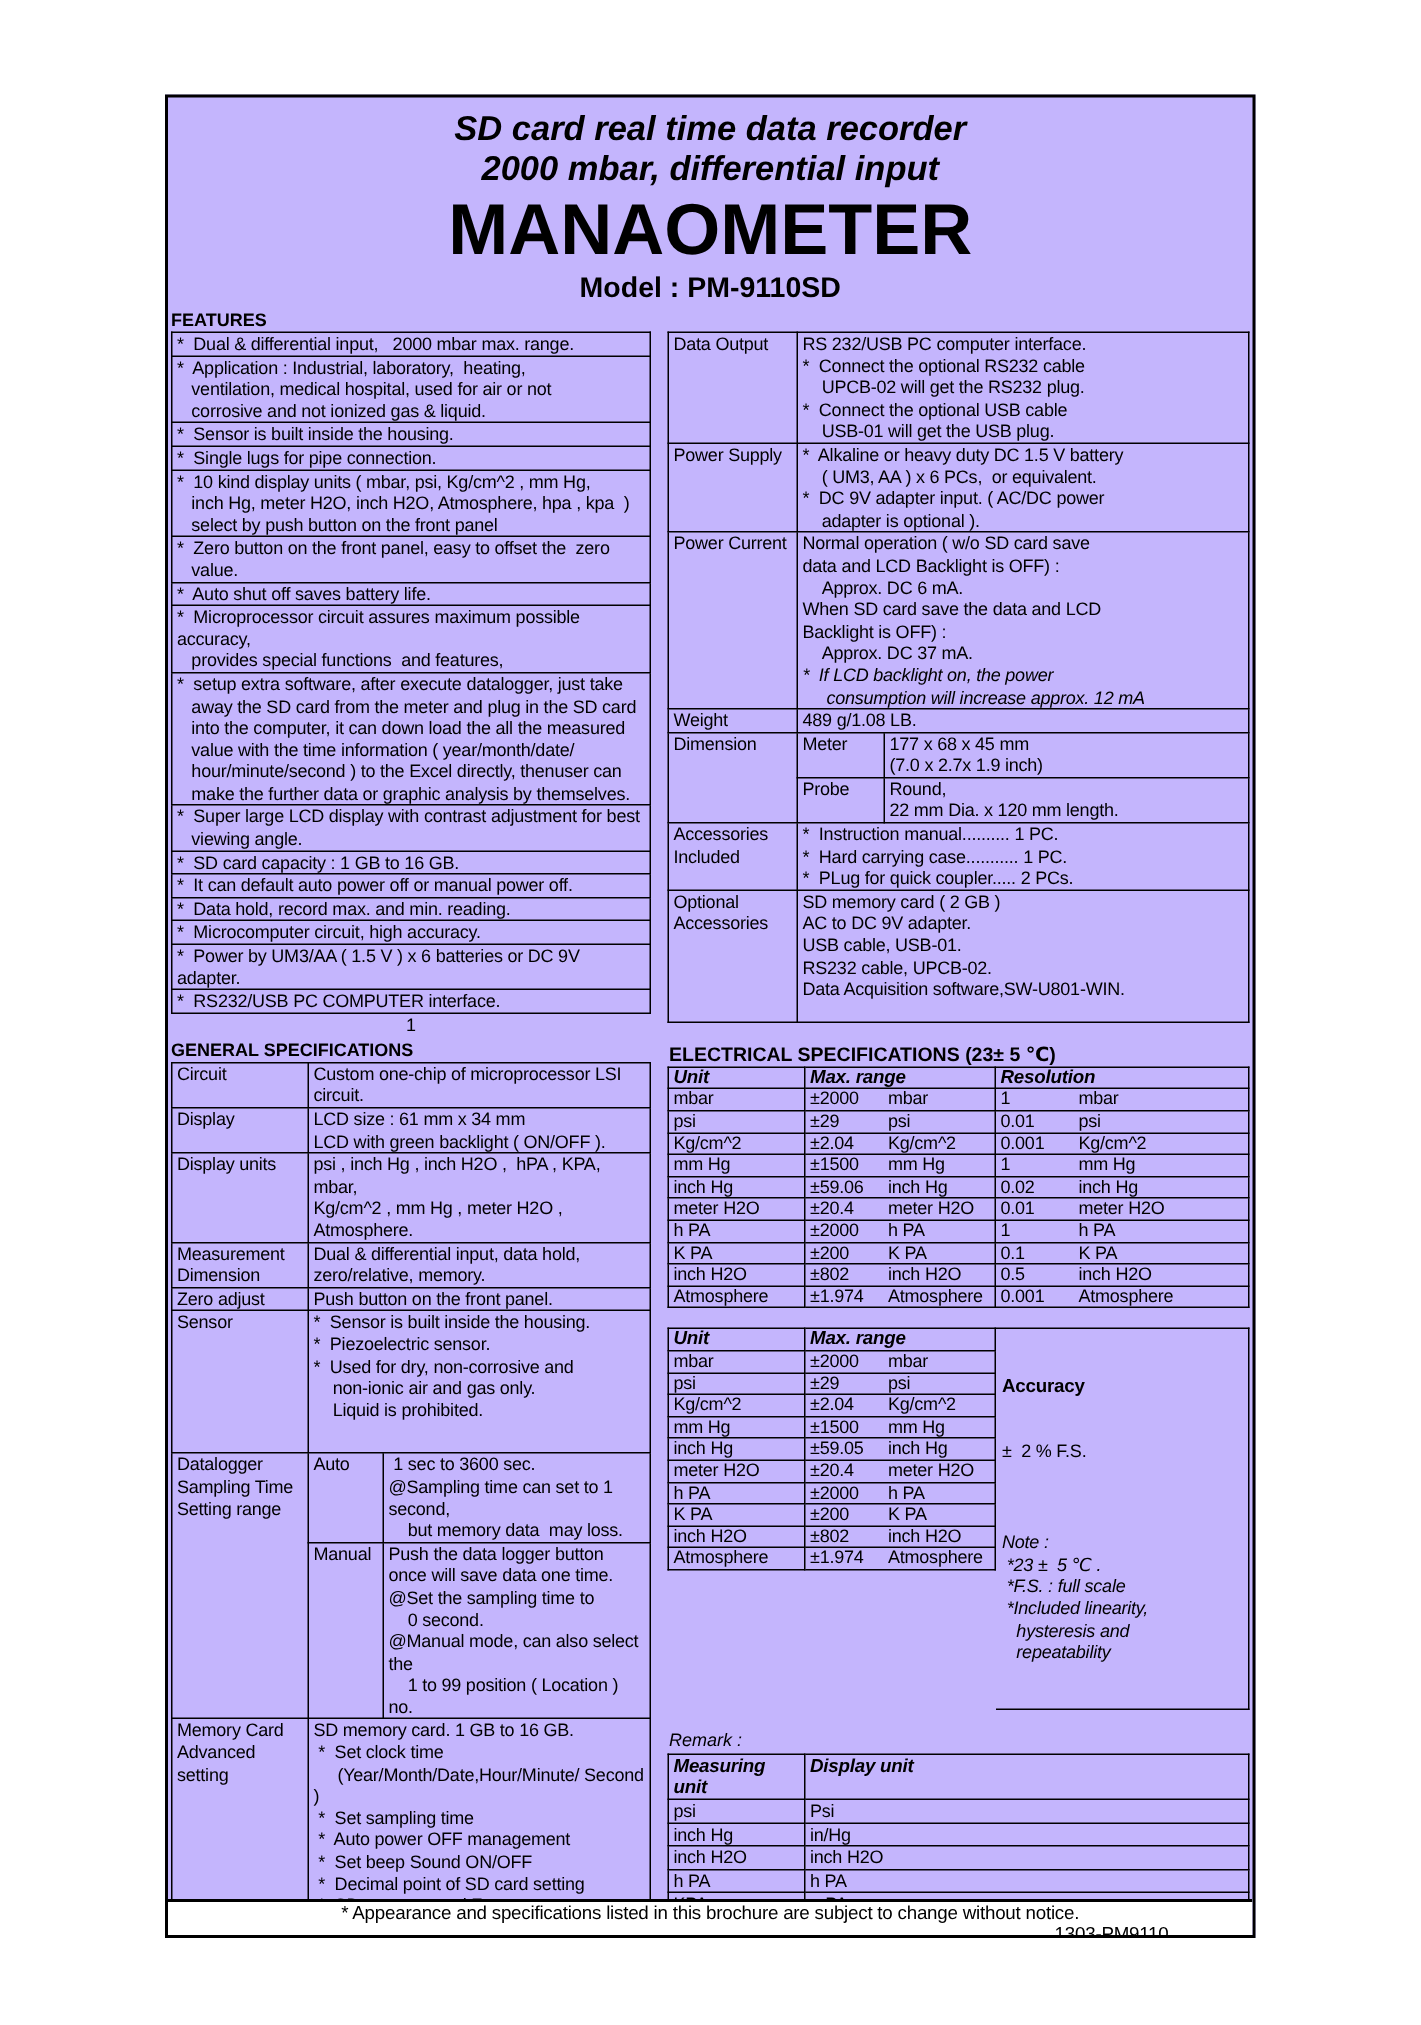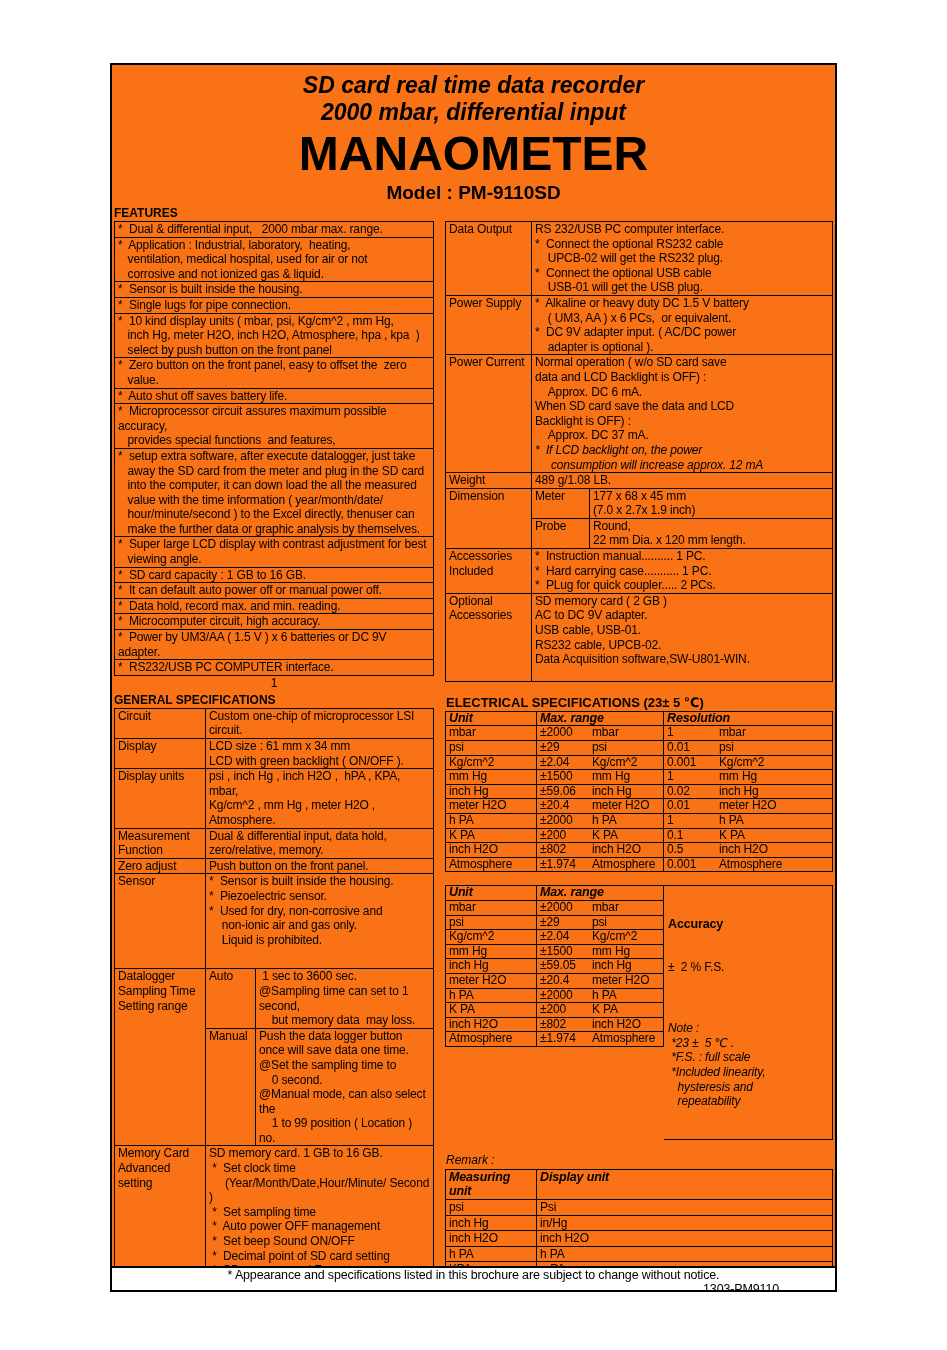--- a/index.html
+++ b/index.html
@@ -1,20 +1,20 @@
 <!DOCTYPE html>
 <html><head>
 <meta charset="utf-8">
 <style>
   * { box-sizing: border-box; }
   body { margin:0; background:#fff; width:947px; height:1350px; }
   .page { position:relative; width:947px; height:1350px; background:#fff;
           font-family:"Liberation Sans","DejaVu Sans",sans-serif; color:#000; }
   .doc-box { position:absolute; left:110px; top:63px; width:727px; height:1229px;
-             border:2px solid #000; overflow:hidden; background:#f97316; }
+             border:2px solid #000; overflow:hidden; background:#c4b5fd; }
   .doc-header { text-align:center; padding-top:7px; }
   .doc-sub { font-size:23px; font-weight:bold; font-style:italic; line-height:27px; }
   .doc-title { font-size:48px; font-weight:bold; line-height:50px; margin:3px 0 0; letter-spacing:0px; }
   .doc-model { font-size:19px; font-weight:bold; line-height:22px; margin-top:3px; }
   .sec-heading { font-size:12px; font-weight:bold; line-height:15px; margin:2px 0 0 2px; }
   .columns { display:flex; margin:0 2px; gap:11px; }
   .col-left { width:320px; flex:none; }
   .col-right { flex:1; }
   table { border-collapse:collapse; width:100%; table-layout:fixed;
           font-size:12px; line-height:14.6px; letter-spacing:-0.15px; }
@@ -161,21 +161,21 @@
               <td colspan="2">LCD size : 61 mm x 34 mm
 LCD with green backlight ( ON/OFF ).</td>
             </tr>
             <tr>
               <td>Display units</td>
               <td colspan="2">psi , inch Hg , inch H2O ,  hPA , KPA, mbar,
 Kg/cm^2 , mm Hg , meter H2O , Atmosphere.</td>
             </tr>
             <tr>
               <td>Measurement
-Function</td>
+Dimension</td>
               <td colspan="2">Dual &amp; differential input, data hold,
 zero/relative, memory.</td>
             </tr>
             <tr>
               <td>Zero adjust</td>
               <td colspan="2">Push button on the front panel.</td>
             </tr>
             <tr>
               <td class="sensor-cell">Sensor</td>
               <td colspan="2" class="sensor-cell">*  Sensor is built inside the housing.

